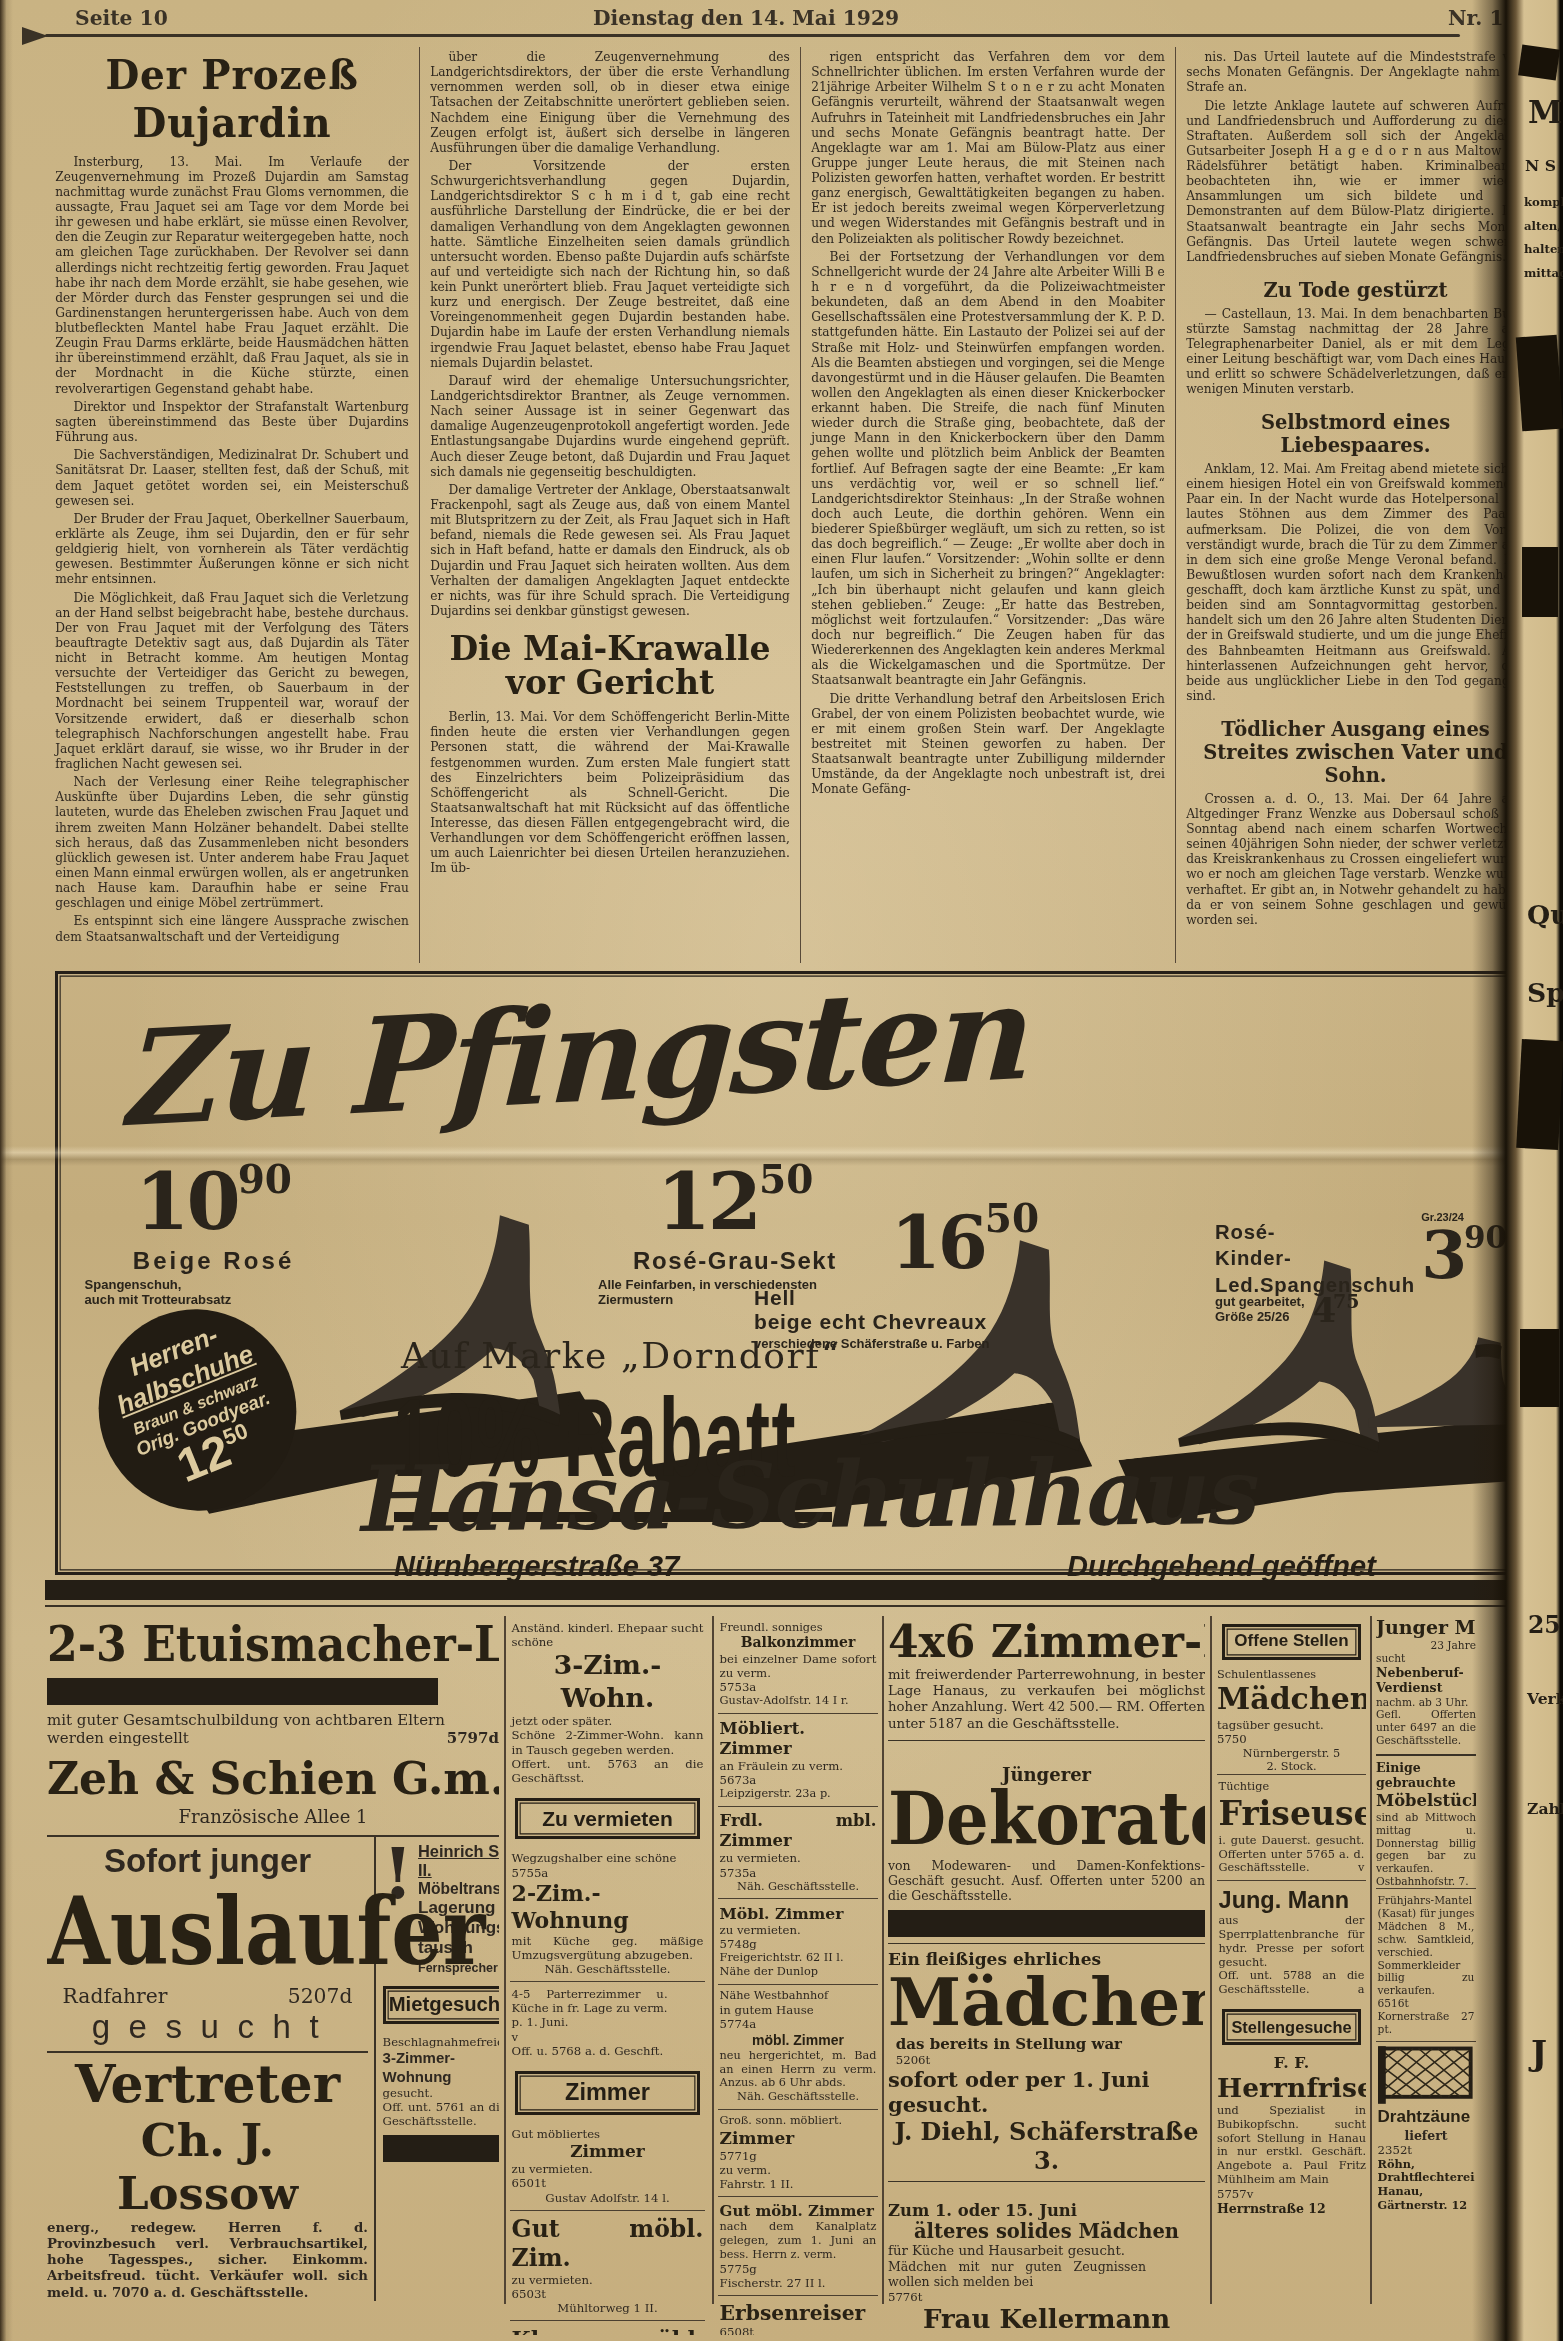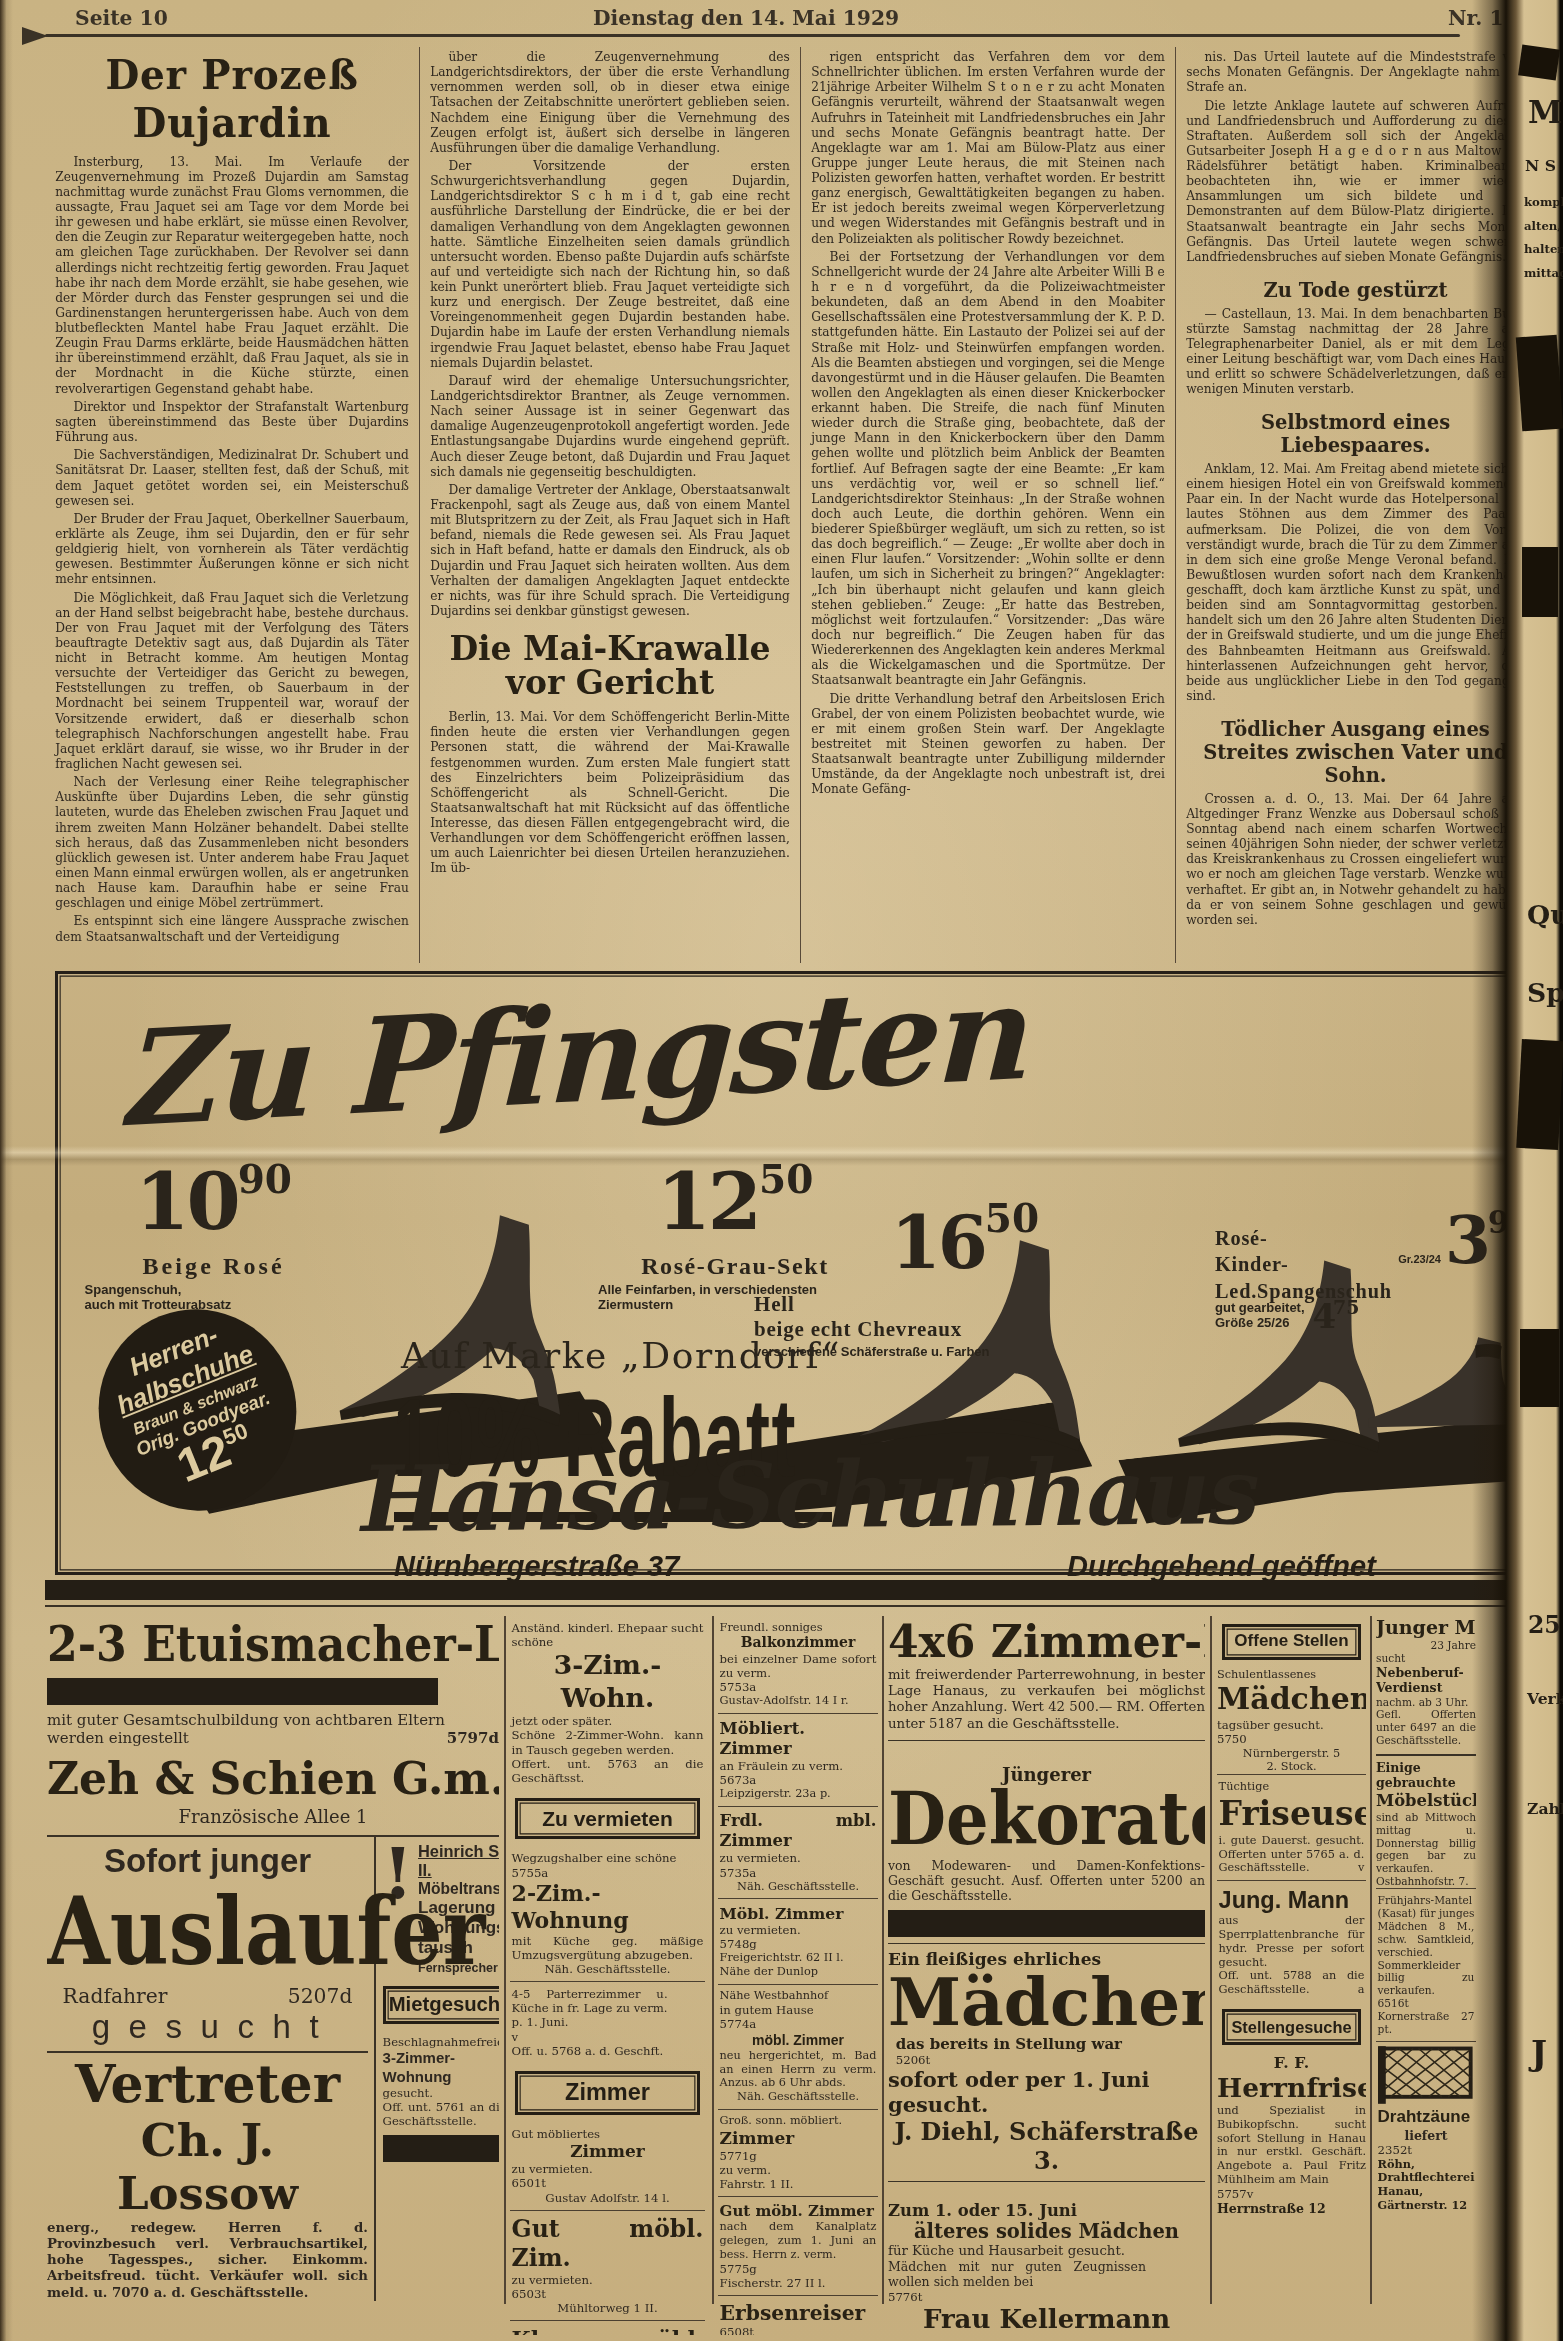--- a/index.html
+++ b/index.html
@@ -23,21 +23,21 @@
   .subhead{font-size:19.5px;font-weight:bold;text-align:center;margin:14px 0 4.7px 0;color:#2b2317;}
   .news p{font-size:12.2px;line-height:1.24;text-align:justify;margin:0 0 3.1px 0;text-indent:1.5em;}
   
   .adpanel{position:absolute;left:55px;top:971px;width:1467px;height:604px;border:3.1px solid #262019;box-sizing:border-box;
            box-shadow:inset 0 0 0 1.6px #c6b083, inset 0 0 0 2.7px #262019;}
   .zp{position:absolute;left:70px;top:-3.1px;width:1173px;font-size:131px;font-weight:bold;font-style:italic;
       transform:rotate(-3deg) skewX(-6deg);color:#2a241b;letter-spacing:-3.1px;white-space:nowrap;}
   .pricegrp{position:absolute;color:#2a241b;}
   .bigprice{font-size:78px;font-weight:bold;line-height:.9;letter-spacing:-3.1px;}
   .bigprice sup{font-size:39px;vertical-align:36px;letter-spacing:0;}
-  .plabel{font-family:Liberation Serif, serif;font-weight:bold;font-size:24px;letter-spacing:3.1px;margin-top:16px;}
+  .plabel{font-family:Liberation Sans, sans-serif;font-weight:bold;font-size:24px;letter-spacing:3.1px;margin-top:10px;}
   .pdesc{font-family:"Liberation Sans",sans-serif;font-weight:bold;font-size:13px;text-align:left;white-space:pre-line;line-height:1.15;margin-top:3.1px;}
   .ribbon{position:absolute;background:#241e15;}
   .badge{position:absolute;left:41px;top:335px;width:197px;height:202px;border-radius:50%;background:#221c13;color:#dcca9e;
          transform:rotate(-22deg);text-align:center;font-family:"Liberation Sans",sans-serif;}
   .badge .b1{font-size:26px;font-weight:bold;font-style:italic;margin-top:22px;}
   .badge .b2{font-size:26px;font-weight:bold;font-style:italic;text-decoration:underline;}
   .badge .b3{font-size:16.4px;font-weight:bold;font-style:italic;margin-top:1.6px;}
   .badge .b4{font-size:19px;font-weight:bold;font-style:italic;}
   .badge .bp{font-size:47px;font-weight:bold;line-height:.9;}
   .badge .bp sup{font-size:22px;vertical-align:19px;}

